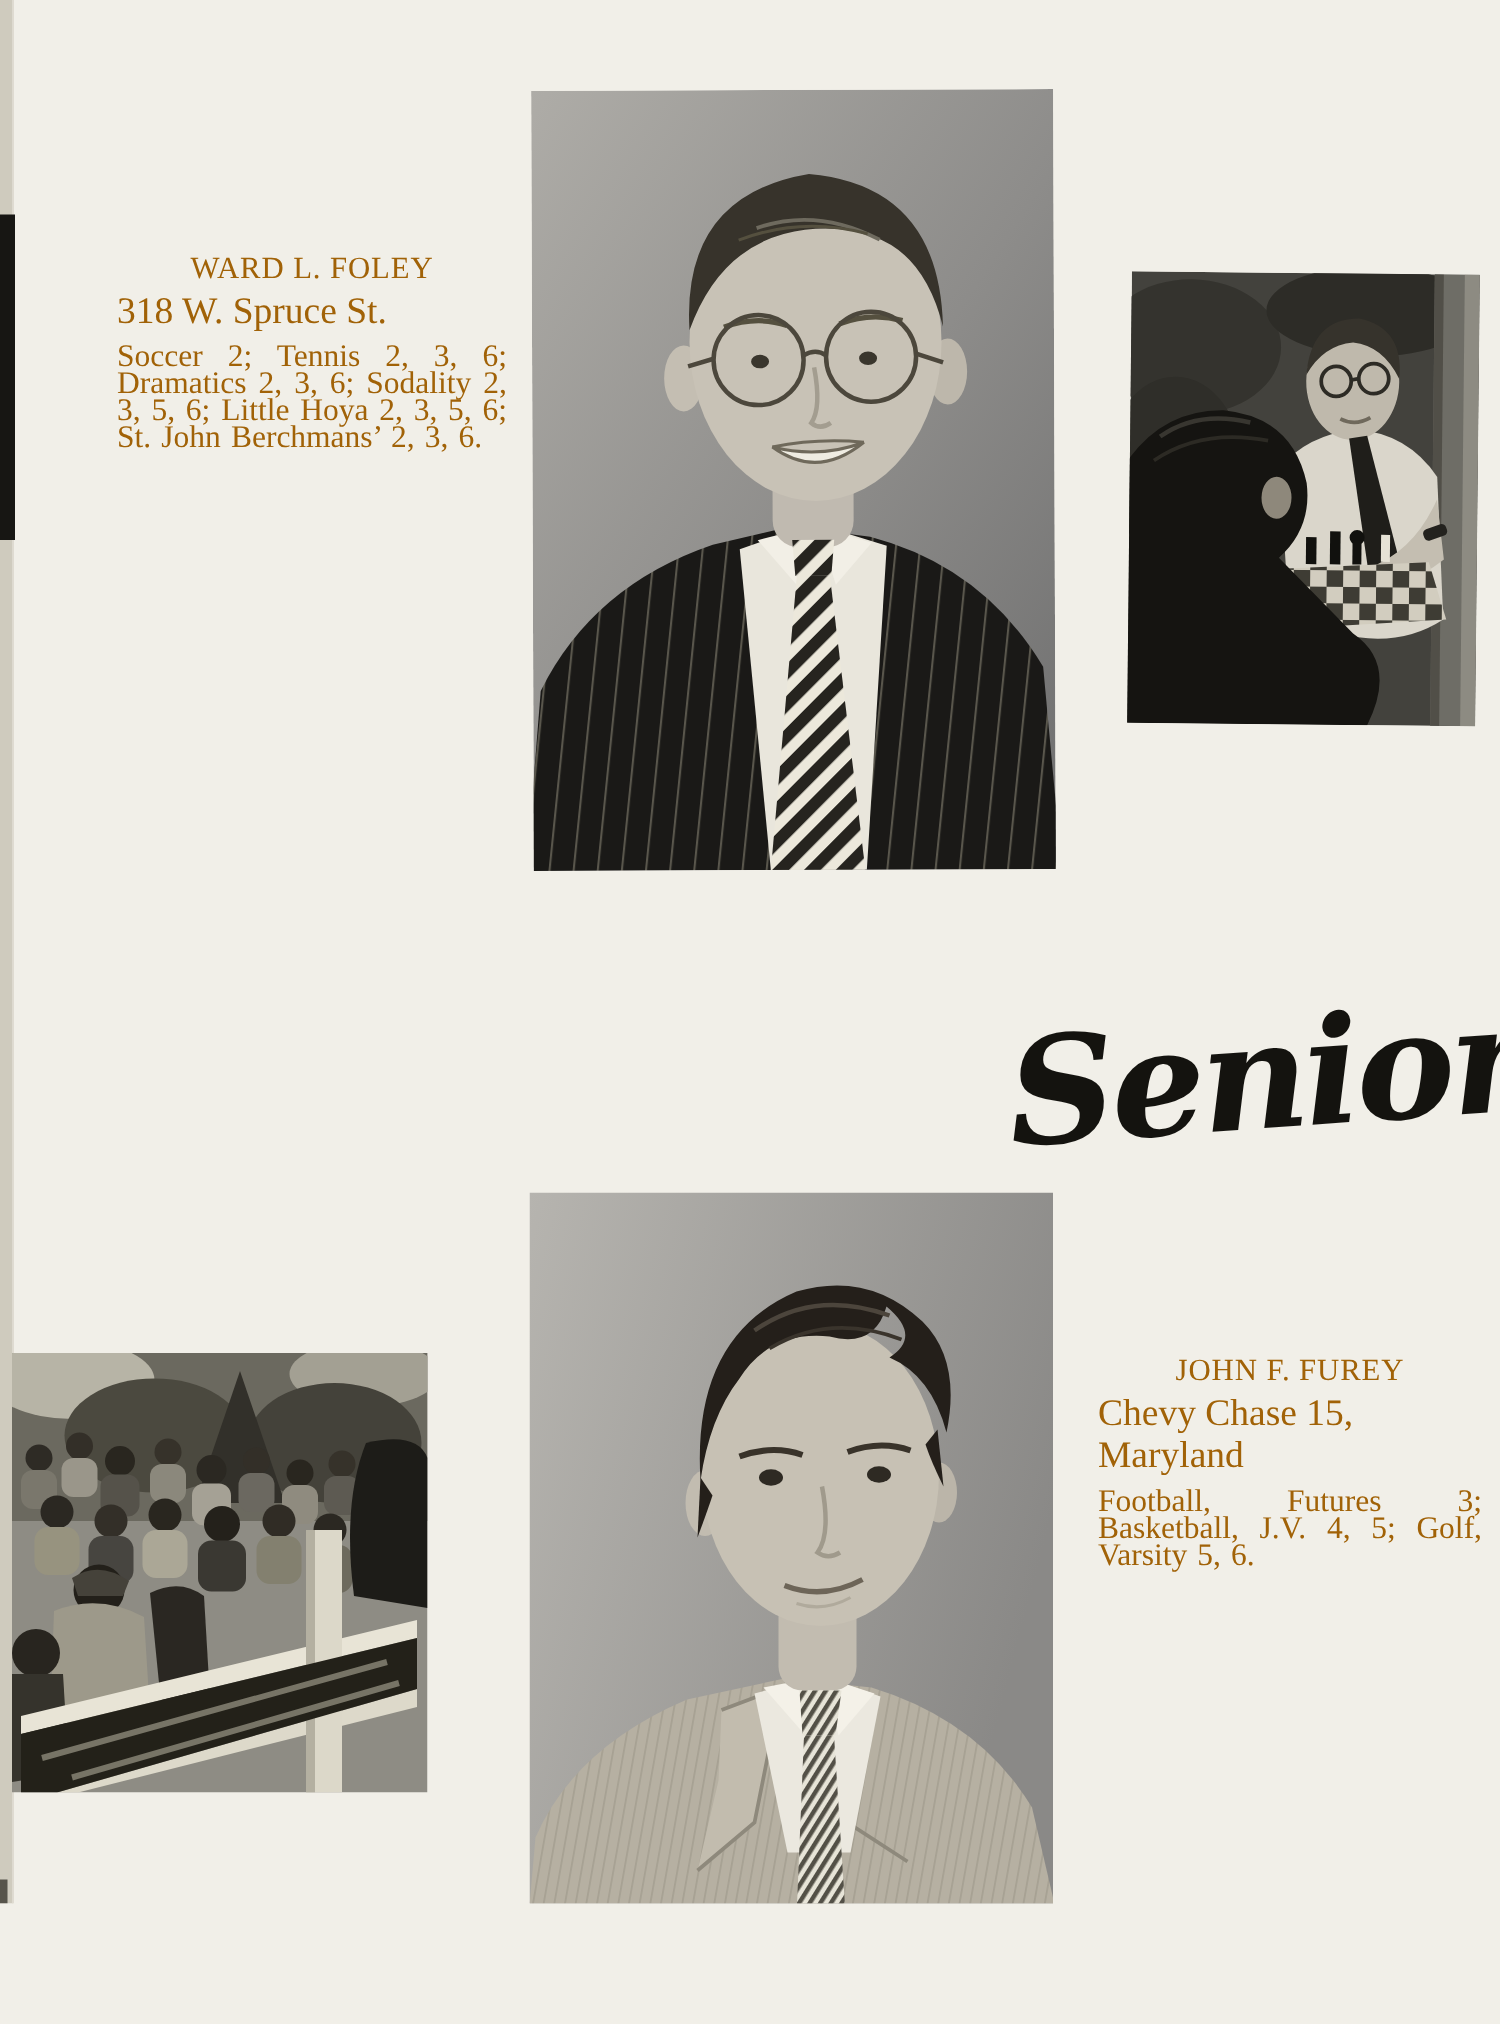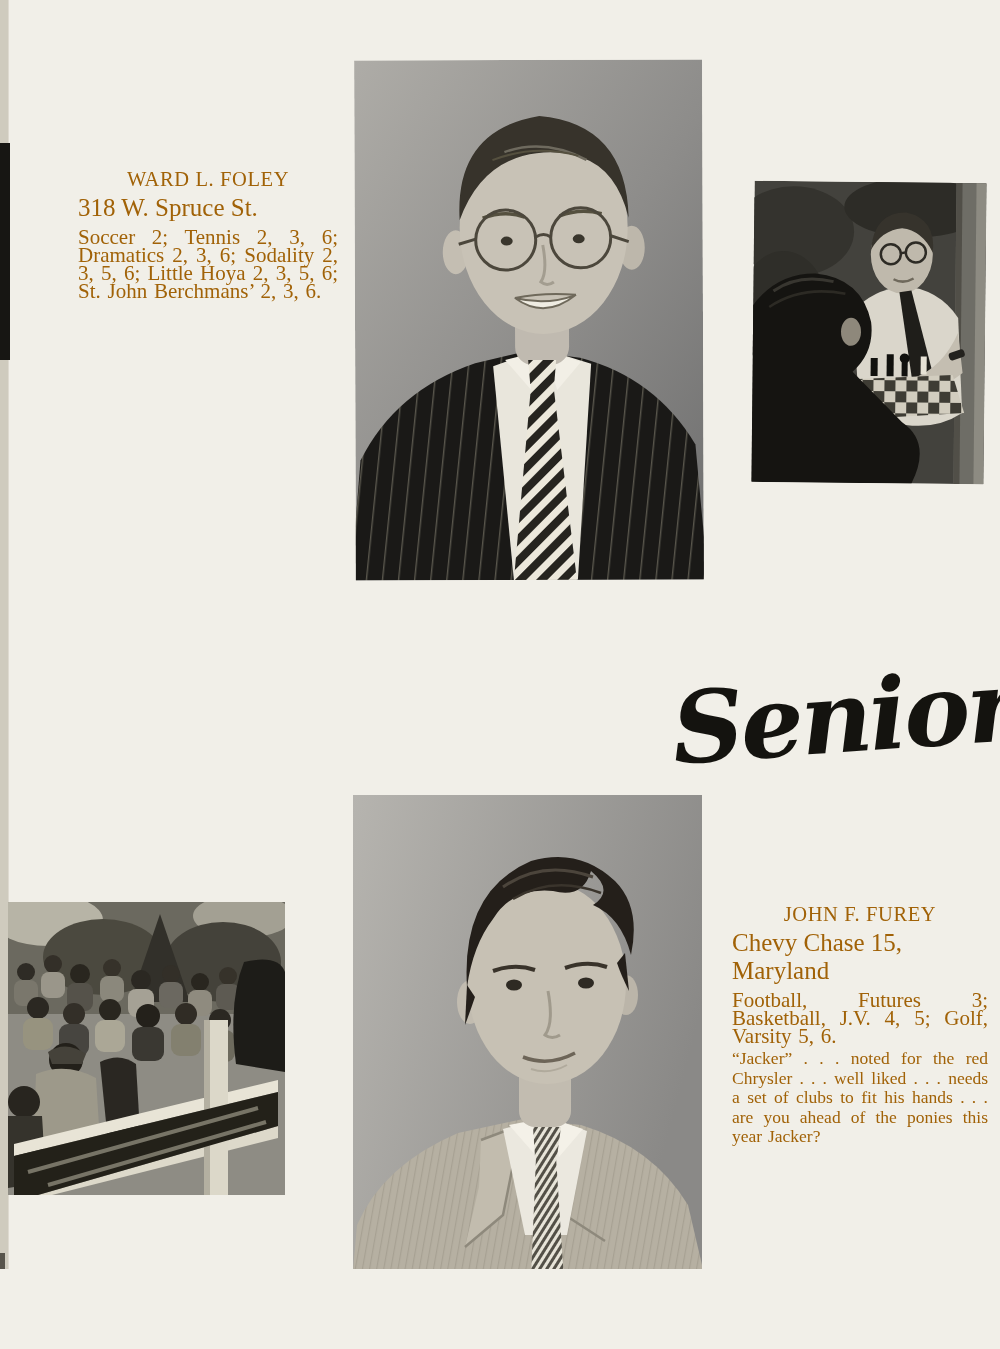--- a/index.html
+++ b/index.html
@@ -269,16 +269,15 @@
 
       <path d="M170,262 Q196,272 222,258" stroke="#6d6558" stroke-width="3.5" fill="none"></path>
       <path d="M178,274 Q196,280 214,270" stroke="#b0aa9c" stroke-width="2" fill="none"></path>
     </svg>
   </figure>
 
   <section class="bio bio-furey">
     <h2 class="student-name">JOHN F. FUREY</h2>
     <p class="student-addr italic">Chevy Chase 15, Maryland</p>
     <p class="student-activities">Football, Futures 3; Basketball, J.V. 4, 5; Golf, Varsity 5, 6.</p>
-    <p class="student-desc">“Jacker” . . . noted for the red Chrysler . . . well liked . . . needs a set of clubs to fit his hands . . . are you ahead of the ponies this year Jacker?</p>
   </section>
 
 </div>
 
 </body></html>

